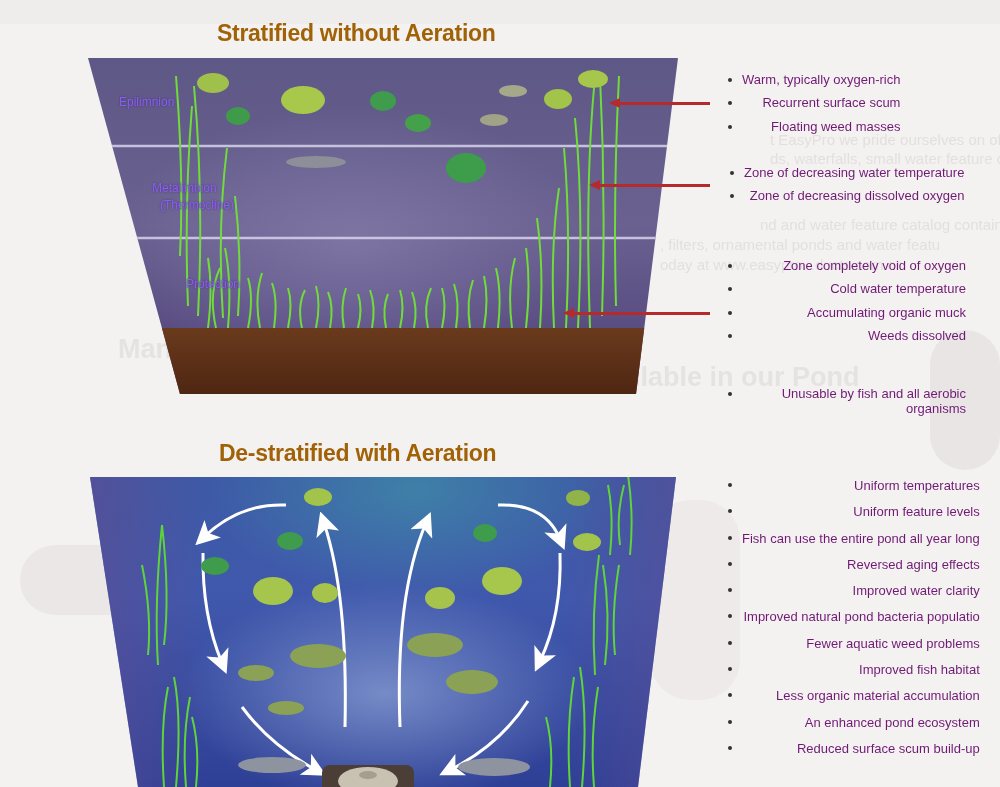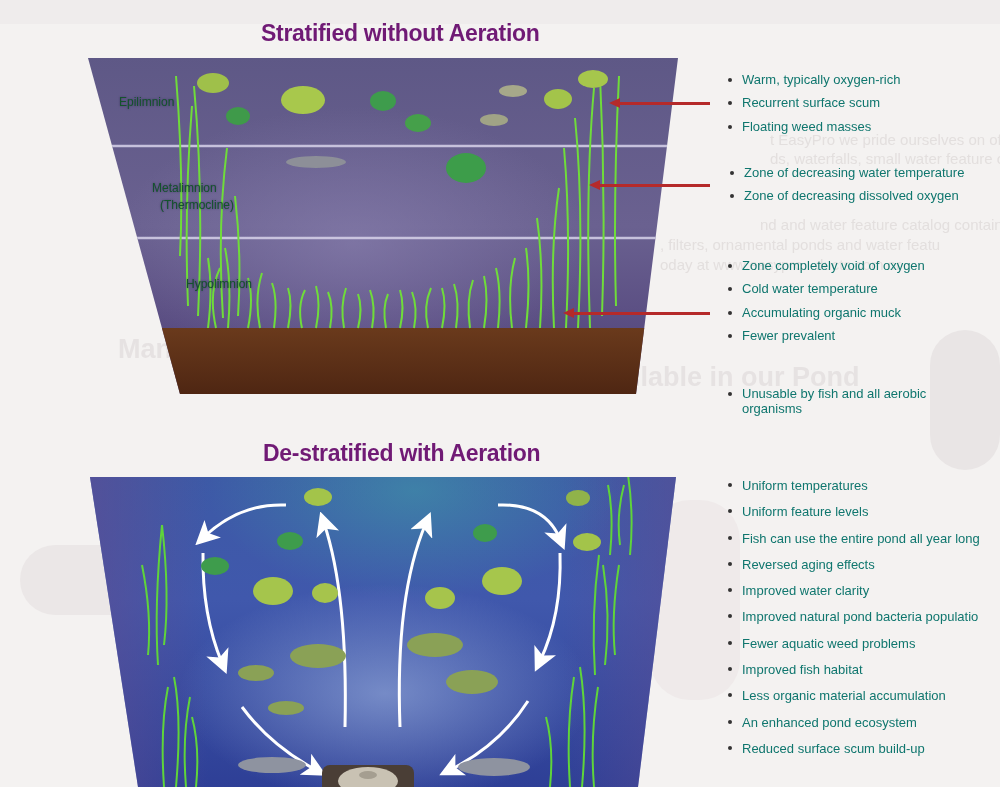--- a/index.html
+++ b/index.html
@@ -22,44 +22,44 @@
   .ghost.small { font-size: 15px; }
   .ghost-block {
     position: absolute; background: #ebe7e7; border-radius: 40px; pointer-events: none;
   }
 
   .title {
     position: absolute;
     font-family: "Liberation Sans", sans-serif;
     font-weight: bold;
     font-size: 23px;
-    color: #701a75;
+    color: #a16207;
     letter-spacing: -0.3px;
     white-space: nowrap;
-    margin-left: 44px;
   }
   .pond {
     position: absolute;
   }
   .pond svg { display: block; }
   .zone-label {
     position: absolute;
-    color: #14532d;
+    color: #8b5cf6;
     font-size: 12px;
     white-space: nowrap;
     text-shadow: 0 0 2px rgba(40,30,70,0.6);
     line-height: 14px;
     text-align: center;
   }
   .bullets {
     position: absolute;
     list-style: none;
     font-size: 13px;
-    color: #0f766e;
+    color: #701a75;
     line-height: 23.3px;
+    text-align: right;
   }
   .bullets li {
     position: relative;
     padding-left: 16px;
     white-space: nowrap;
   }
   .bullets li::before {
     content: "";
     position: absolute;
     left: 2px; top: 10px;
@@ -155,40 +155,40 @@
         <ellipse cx="228" cy="106" rx="30" ry="6" fill="#8d8f98"></ellipse>
         <ellipse cx="378" cy="112" rx="20" ry="15" fill="#3d9d4a"></ellipse>
       </g>
     </g>
   </svg>
 </div>
 
 <div class="zone-label" style="left:119px;top:95px;">Epilimnion</div>
 <div class="zone-label" style="left:152px;top:181px;">Metalimnion</div>
 <div class="zone-label" style="left:160px;top:198px;">(Thermocline)</div>
-<div class="zone-label" style="left:186px;top:277px;">Hypolimnion</div>
+<div class="zone-label" style="left:186px;top:277px;">Protection</div>
 
 <div class="arrow-line" style="left:618px;top:102px;width:92px;"></div>
 <div class="arrow-line" style="left:598px;top:184px;width:112px;"></div>
 <div class="arrow-line" style="left:572px;top:312px;width:138px;"></div>
 
 <ul class="bullets" style="left:726px;top:68px;">
   <li>Warm, typically oxygen-rich</li>
   <li>Recurrent surface scum</li>
   <li>Floating weed masses</li>
 </ul>
 <ul class="bullets" style="left:728px;top:161px;">
   <li>Zone of decreasing water temperature</li>
   <li>Zone of decreasing dissolved oxygen</li>
 </ul>
 <ul class="bullets" style="left:726px;top:254px;">
   <li>Zone completely void of oxygen</li>
   <li>Cold water temperature</li>
   <li>Accumulating organic muck</li>
-  <li>Fewer prevalent</li>
+  <li>Weeds dissolved</li>
   <li class="wrap">Unusable by fish and all aerobic organisms</li>
 </ul>
 
 <div class="title" style="left:219px;top:440px;">De-stratified with Aeration</div>
 
 <div class="pond" style="left:90px;top:475px;">
   <svg width="590" height="312" viewBox="0 0 590 312">
     <defs>
       <linearGradient id="w2" x1="0" y1="0" x2="0" y2="1">
         <stop offset="0" stop-color="#3d5aa6"></stop>

